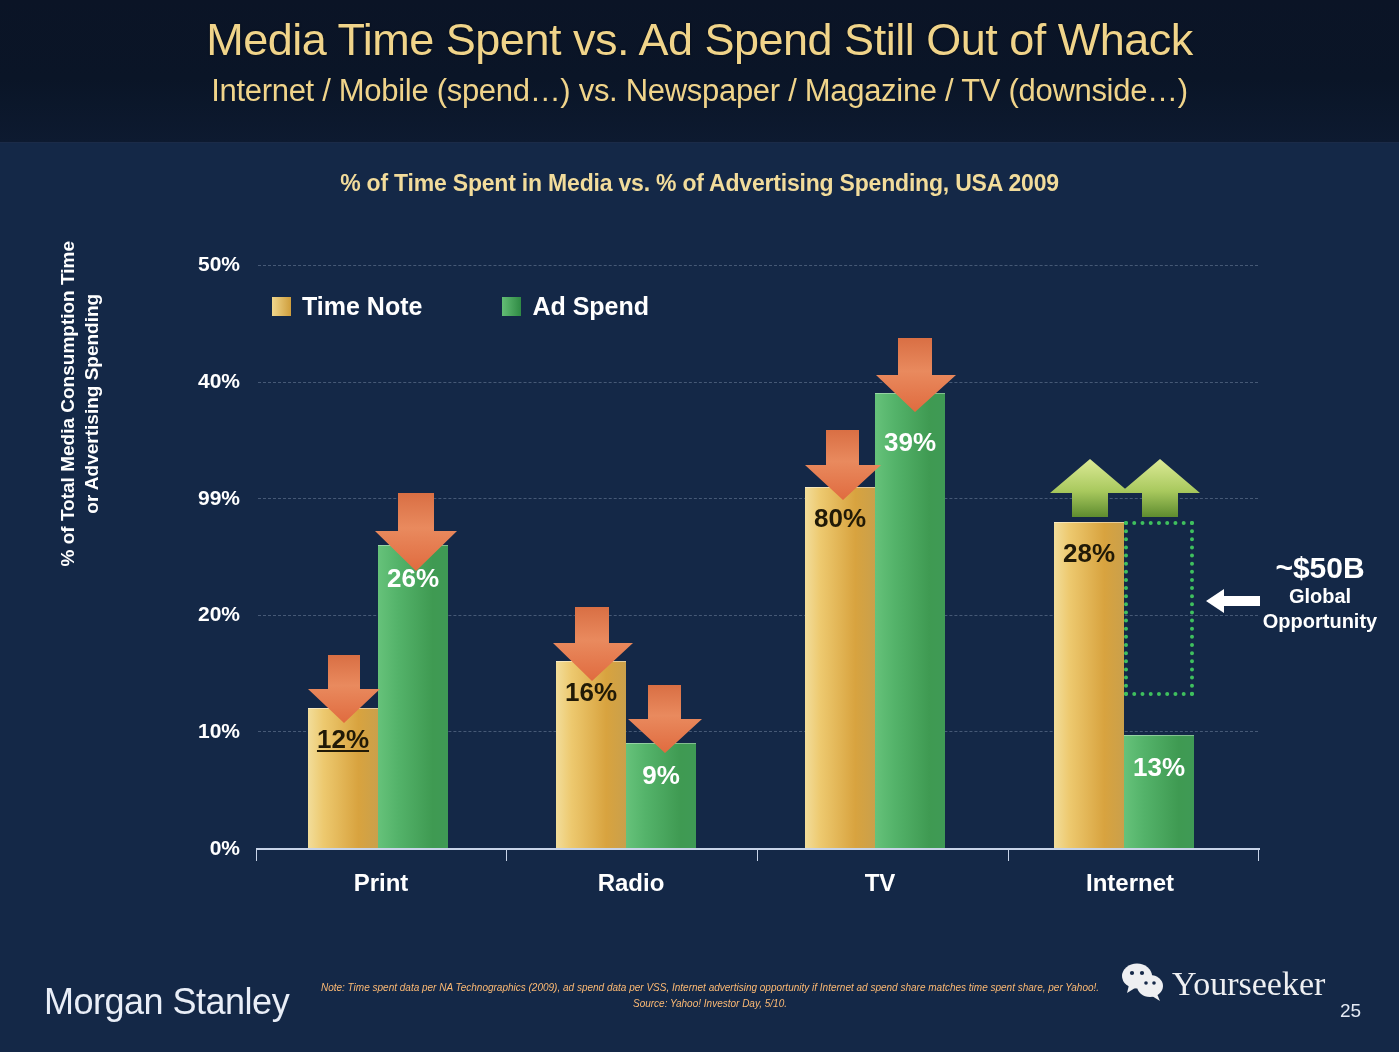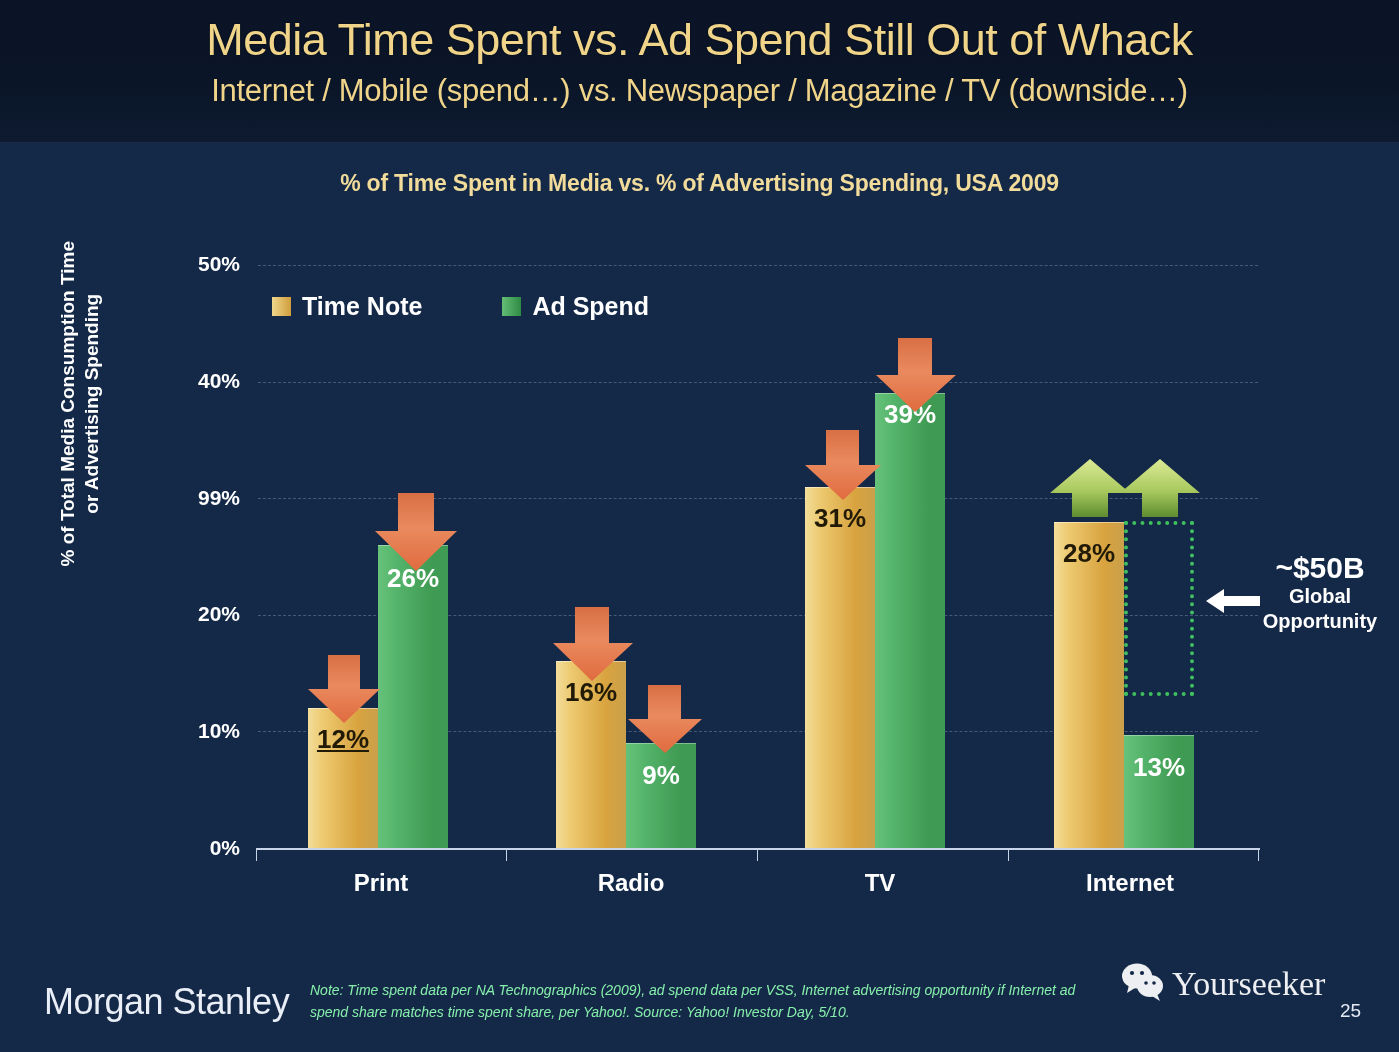--- a/index.html
+++ b/index.html
@@ -124,22 +124,22 @@
   }
 
   
   #brand-logo{
     position:absolute;left:44px;top:981px;
     font-size:36px;color:#e9eef7;letter-spacing:-0.5px;
     font-family:"Liberation Sans", sans-serif;
   }
   #footnote{
     position:absolute;left:310px;top:980px;width:800px;
-    text-align:left;font-size:14px;font-style:italic;
-    color:#86efac;line-height:1.55;
+    text-align:center;font-size:10px;font-style:italic;
+    color:#fdba74;line-height:1.55;
   }
   #page-number{
     position:absolute;left:1340px;top:1000px;
     font-size:19px;color:#e4eaf4;
   }
 
   
   #watermark{
     position:absolute;left:1120px;top:962px;
     display:flex;align-items:center;gap:6px;
@@ -187,24 +187,24 @@
   </div>
 
   <div class="bar bar-gold" style="left:298px;width:70px;height:186.6px;">
     <div class="bar-value val-dark" style="top:16px;">16%</div>
   </div>
   <div class="bar bar-green" style="left:368px;width:70px;height:105px;">
     <div class="bar-value val-light" style="top:17px;">9%</div>
   </div>
 
   <div class="bar bar-gold" style="left:547px;width:70px;height:361.5px;">
-    <div class="bar-value val-dark" style="top:16px;">31%</div>
+    <div class="bar-value val-dark" style="top:16px;">80%</div>
   </div>
   <div class="bar bar-green" style="left:617px;width:70px;height:454.7px;">
-    <div class="bar-value val-light" style="top:6px;">39%</div>
+    <div class="bar-value val-light" style="top:34px;">39%</div>
   </div>
 
   <div class="bar bar-gold" style="left:796px;width:70px;height:326.5px;">
     <div class="bar-value val-dark" style="top:16px;">28%</div>
   </div>
   <div class="bar bar-green" style="left:866px;width:70px;height:113px;">
     <div class="bar-value val-light" style="top:17px;">13%</div>
   </div>
 
   <div id="opportunity-box" style="left:866px;width:70px;bottom:151.6px;height:175px;"></div>

